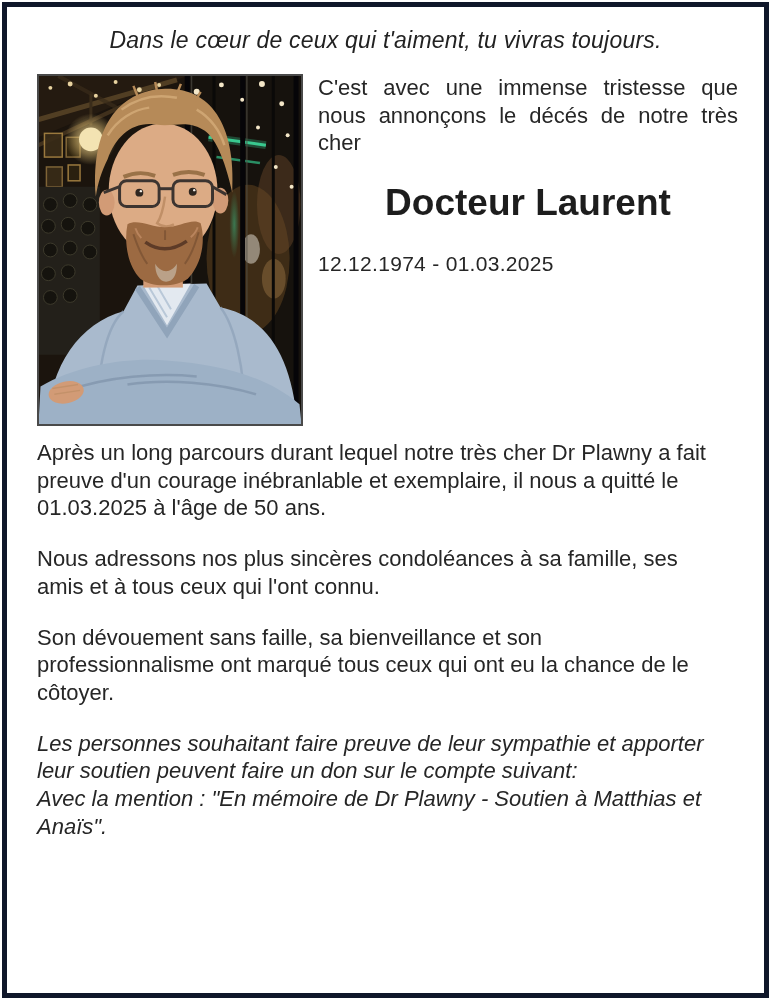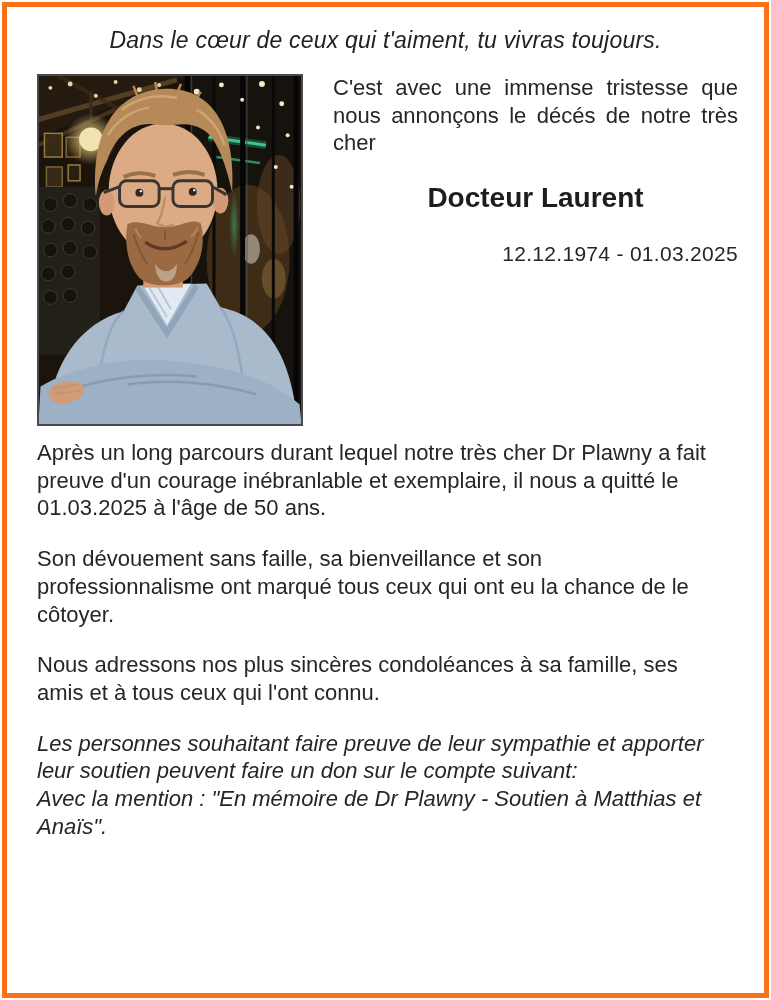--- a/index.html
+++ b/index.html
@@ -4,36 +4,36 @@
 <style>
   html,body{margin:0;padding:0;background:#ffffff;}
   body{
     width:771px;height:1000px;position:relative;overflow:hidden;
     font-family:"Liberation Sans","DejaVu Sans",sans-serif;
     color:#262626;
     -webkit-font-smoothing:antialiased;
   }
   .page{
     position:absolute;inset:2px;
-    border:5px solid #f97316;
+    border:5px solid #0f172a;
     background:#ffffff;
     box-sizing:border-box;
   }
   .epigraph{
     margin-top:20px;
     text-align:center;
     font-style:italic;
     font-size:23px;
     letter-spacing:.2px;
     color:#222;
   }
   .top-section{
     display:flex;
     padding:20px 26px 0 30px;
-    gap:30px;
+    gap:15px;
     box-sizing:border-box;
   }
   .photo-frame{
     width:266px;height:352px;
     border:2px solid #4a4a4a;
     box-sizing:border-box;
     flex:none;
     overflow:hidden;
     background:#1b140d;
   }
@@ -44,33 +44,33 @@
     line-height:1.26;
   }
   .intro{
     text-align:justify;
     text-justify:inter-word;
   }
   .name-block{
     margin-top:26px;
     text-align:center;
     font-weight:bold;
-    font-size:28px;
+    font-size:37px;
     line-height:1.1;
     color:#1d1d1d;
   }
   .tribute{
     margin-top:30px;
     text-align:center;
     font-size:21px;
     line-height:1.2;
   }
   .dates{
     margin-top:27px;
-    text-align:right;
+    text-align:left;
     font-size:21px;
     letter-spacing:.3px;
   }
   .body-section{
     padding:13px 28px 0 30px;
     font-size:22px;
     line-height:1.26;
   }
   .body-section p{
     margin:0 12px 23px 0;
@@ -236,22 +236,22 @@
       <div class="intro">C'est avec une immense tristesse que nous annonçons le décés de notre très cher</div>
       <div class="name-block">
         <div>Docteur Laurent</div>
       </div>
       <div class="dates">12.12.1974 - 01.03.2025</div>
     </div>
   </div>
 
   <div class="body-section">
     <p>Après un long parcours durant lequel notre très cher Dr Plawny a fait preuve d'un courage inébranlable et exemplaire, il nous a quitté le 01.03.2025 à l'âge de 50 ans.</p>
+    <p>Nous adressons nos plus sincères condoléances à sa famille, ses amis et à tous ceux qui l'ont connu.</p>
     <p>Son dévouement sans faille, sa bienveillance et son professionnalisme ont marqué tous ceux qui ont eu la chance de le côtoyer.</p>
-    <p>Nous adressons nos plus sincères condoléances à sa famille, ses amis et à tous ceux qui l'ont connu.</p>
 
     <div class="donation">
       <p class="don-line" style="margin:0;">Les personnes souhaitant faire preuve de leur sympathie et apporter leur soutien peuvent faire un don sur le compte suivant:</p>
       <p class="don-line">Avec la mention : "En mémoire de Dr Plawny - Soutien à Matthias et Anaïs".</p>
     </div>
   </div>
 
 </div>
 
 </body></html>

